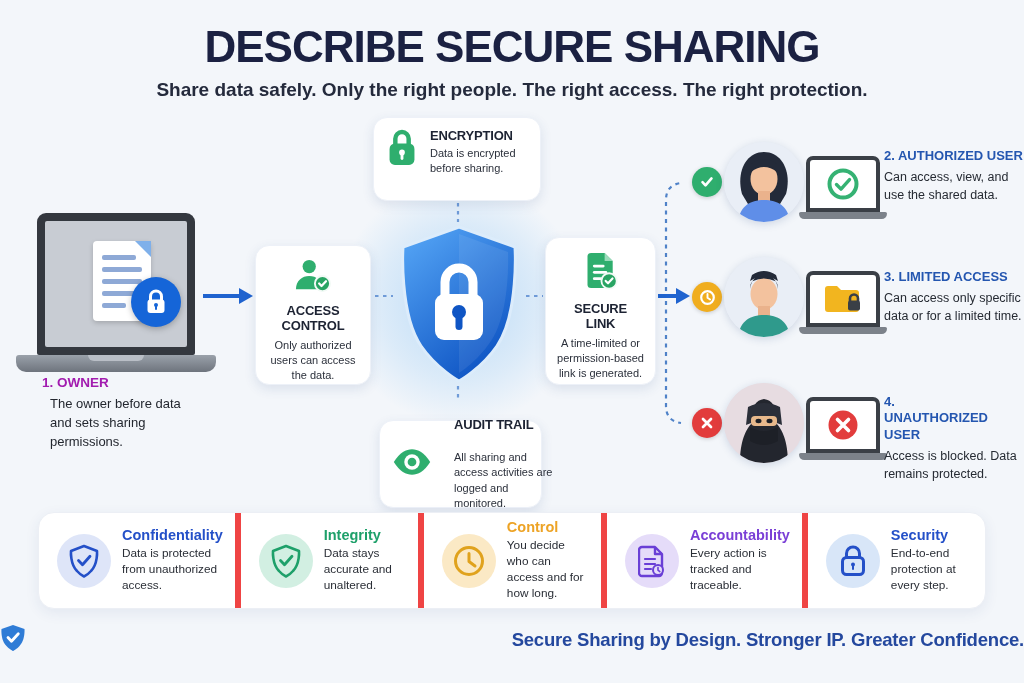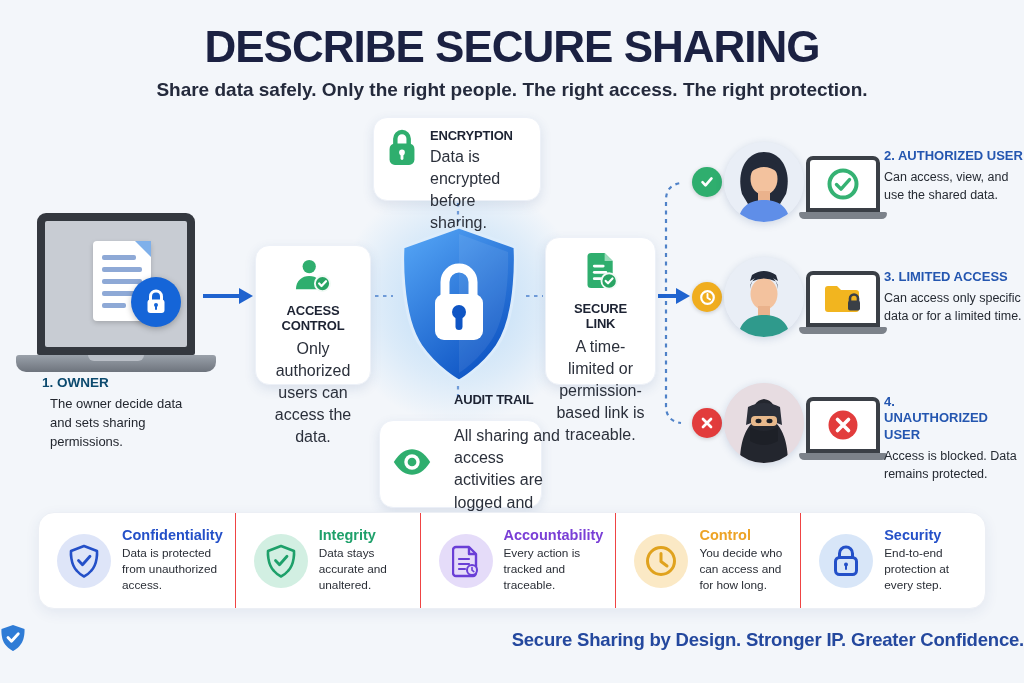--- a/index.html
+++ b/index.html
@@ -9,21 +9,21 @@
   
   .title{position:absolute;top:22px;left:0;width:100%;text-align:center;
     font-size:44px;font-weight:800;letter-spacing:-1px;color:#1b2142;}
   .subtitle{position:absolute;top:79px;left:0;width:100%;text-align:center;
     font-size:19px;font-weight:600;color:#242a3c;}
 
   
   .card{position:absolute;background:#ffffff;border-radius:14px;
     box-shadow:0 4px 12px rgba(40,70,130,.12);border:1px solid #edf1f8;box-sizing:border-box;}
   .card-title{font-size:13px;font-weight:800;color:#1d2333;letter-spacing:-0.2px;}
-  .card-desc{font-size:16px;color:#2b303b;line-height:1.38;}
+  .card-desc{font-size:11px;color:#2b303b;line-height:1.38;}
 
   .card-encryption{left:373px;top:117px;width:168px;height:84px;display:flex;align-items:flex-start;gap:12px;padding:10px 12px;}
   .card-audit{left:379px;top:420px;width:163px;height:88px;display:flex;align-items:center;gap:22px;padding:10px 12px;}
   .card-access{left:255px;top:245px;width:116px;height:140px;display:flex;flex-direction:column;align-items:center;text-align:center;padding:12px 8px;gap:5px;}
   .card-link{left:545px;top:237px;width:111px;height:148px;display:flex;flex-direction:column;align-items:center;text-align:center;padding:12px 20px;gap:5px;}
 
   
   .shield-glow{position:absolute;left:335px;top:180px;width:250px;height:245px;border-radius:50%;
     background:radial-gradient(circle, rgba(176,214,246,.85) 0%, rgba(176,214,246,.35) 45%, rgba(176,214,246,0) 70%);}
   .shield{position:absolute;left:396px;top:224px;width:126px;height:160px;}
@@ -36,21 +36,21 @@
     box-shadow:0 2px 5px rgba(0,0,0,.18);}
   .doc::after{content:"";position:absolute;right:0;top:0;border-style:solid;border-width:0 16px 16px 0;
     border-color:transparent #7fb0ea transparent transparent;}
   .doc .dl{position:absolute;left:9px;height:5px;border-radius:2px;background:#8ea9d6;}
   .lock-circle{position:absolute;left:86px;top:56px;width:50px;height:50px;border-radius:50%;
     background:#1565d8;display:flex;align-items:center;justify-content:center;box-shadow:0 2px 6px rgba(0,0,0,.25);}
   .laptop-base{position:absolute;left:16px;top:355px;width:200px;height:17px;
     background:linear-gradient(#9aa1aa,#6e747d);border-radius:3px 3px 10px 10px;}
   .laptop-base::after{content:"";position:absolute;left:72px;top:0;width:56px;height:6px;background:#b9bec6;border-radius:0 0 6px 6px;}
 
-  .owner-heading{position:absolute;left:42px;top:375px;font-size:13.5px;font-weight:800;color:#0c4a6e;}
+  .owner-heading{position:absolute;left:42px;top:375px;font-size:13.5px;font-weight:800;color:#a21caf;}
   .owner-desc{position:absolute;left:50px;top:395px;width:152px;font-size:13px;color:#23272f;line-height:1.45;}
 
   
   .connectors{position:absolute;left:0;top:0;width:1024px;height:683px;pointer-events:none;}
 
   
   .badge{position:absolute;width:30px;height:30px;border-radius:50%;display:flex;align-items:center;justify-content:center;
     box-shadow:0 1px 4px rgba(0,0,0,.18);}
   .badge.green{background:#2fae6e;} .badge.yellow{background:#f0ad1e;} .badge.red{background:#e23c3c;}
   .avatar{position:absolute;width:80px;height:80px;border-radius:50%;overflow:hidden;box-shadow:0 2px 8px rgba(40,70,130,.18);background:#e9eef6;}
@@ -59,21 +59,21 @@
     display:flex;align-items:center;justify-content:center;}
   .m-base{width:88px;height:7px;background:#7c828a;border-radius:2px 2px 6px 6px;margin-left:-7px;}
   .user-text{position:absolute;width:146px;}
   .user-heading{font-size:13px;font-weight:800;color:#2456b0;line-height:1.25;margin-bottom:4px;}
   .user-desc{font-size:12.5px;color:#262b33;line-height:1.45;}
 
   
   .principles{position:absolute;left:38px;top:512px;width:948px;height:97px;background:#ffffff;border-radius:16px;
     box-shadow:0 4px 14px rgba(40,70,130,.08);border:1px solid #eceff5;display:flex;box-sizing:border-box;}
   .principle{flex:1;display:flex;align-items:center;gap:11px;padding:0 12px 0 18px;position:relative;}
-  .principle + .principle{border-left:1px solid #ef4444;}
+  .principle + .principle{border-left:6px solid #ef4444;}
   .p-circle{width:54px;height:54px;min-width:54px;border-radius:50%;display:flex;align-items:center;justify-content:center;}
   .p-title{font-size:14.5px;font-weight:800;margin-bottom:3px;}
   .p-desc{font-size:11.8px;color:#2a2e36;line-height:1.35;}
   .c-blue{color:#2450c8;} .c-green{color:#1ea06a;} .c-orange{color:#eda325;} .c-purple{color:#7a3fd6;}
   .bg-blue{background:#dee5f8;} .bg-green{background:#d2efe2;} .bg-yellow{background:#fbe9c5;} .bg-purple{background:#e5dcf9;} .bg-lightblue{background:#d8e6f8;}
 
   
   .footer{position:absolute;left:0;top:624px;width:100%;display:flex;align-items:center;justify-content:space-between;gap:11px;}
   .footer-text{font-size:18.5px;font-weight:800;color:#24489e;letter-spacing:-0.2px;}
 </style>
@@ -119,21 +119,21 @@
           <path d="M5.5 11 V7.5 a5.5 5.5 0 0 1 11 0 V11" fill="none" stroke="#ffffff" stroke-width="3"></path>
           <rect x="2.5" y="10.5" width="17" height="13.5" rx="3" fill="#ffffff"></rect>
           <circle cx="11" cy="16" r="2" fill="#1565d8"></circle>
           <rect x="10" y="16.5" width="2" height="4.5" rx="1" fill="#1565d8"></rect>
         </svg>
       </div>
     </div>
   </div>
   <div class="laptop-base"></div>
   <div class="owner-heading">1. OWNER</div>
-  <div class="owner-desc">The owner decide data and sets sharing permissions.</div>
+  <div class="owner-desc">The owner before data and sets sharing permissions.</div>
 
   <div class="card card-encryption">
     <span>
       <svg width="32" height="40" viewBox="0 0 36 44">
         <path d="M10.5 18 v-6.5 a7.5 7.5 0 0 1 15 0 V18" fill="none" stroke="#2fae6e" stroke-width="5"></path>
         <rect x="4" y="17" width="28" height="24" rx="6" fill="#2fae6e"></rect>
         <circle cx="18" cy="27" r="3.2" fill="#ffffff"></circle>
         <rect x="16.4" y="28" width="3.2" height="7.5" rx="1.6" fill="#ffffff"></rect>
       </svg>
     </span>
@@ -177,21 +177,21 @@
         <path d="M9 3 h15 l9 9 v26 a4 4 0 0 1 -4 4 h-20 a4 4 0 0 1 -4 -4 v-31 a4 4 0 0 1 4 -4 z" fill="#2fae6e"></path>
         <path d="M24 3 l9 9 h-9 z" fill="#9bdcbb"></path>
         <rect x="11" y="16" width="13" height="3" rx="1.5" fill="#ffffff"></rect>
         <rect x="11" y="23" width="16" height="3" rx="1.5" fill="#ffffff"></rect>
         <rect x="11" y="30" width="10" height="3" rx="1.5" fill="#ffffff"></rect>
         <circle cx="29" cy="34" r="8.5" fill="#29a463" stroke="#f3faf6" stroke-width="2"></circle>
         <path d="M25.2 34 l2.6 2.7 l5 -5.4" fill="none" stroke="#ffffff" stroke-width="2.4" stroke-linecap="round" stroke-linejoin="round"></path>
       </svg>
     </span>
     <div class="card-title">SECURE LINK</div>
-    <div class="card-desc" style="width:94px;">A time-limited or permission-based link is traceable.</div>
+    <div class="card-desc" style="width:94px;">A time-limited or permission-based link is generated.</div>
   </div>
 
   <div class="card card-audit">
     <span>
       <svg width="40" height="28" viewBox="0 0 44 30">
         <path d="M2 15 C8.5 4.5 15.5 1 22 1 s13.5 3.5 20 14 c-6.5 10.5-13.5 14-20 14 S8.5 25.5 2 15 z" fill="#2fae6e"></path>
         <circle cx="22" cy="15" r="8.5" fill="#ffffff"></circle>
         <circle cx="22" cy="15" r="4.8" fill="#2fae6e"></circle>
       </svg>
     </span>
@@ -313,49 +313,49 @@
           <path d="M9.5 16.5 l4 4.2 l7.5 -8.5" fill="none" stroke="#1ea06a" stroke-width="2.8" stroke-linecap="round" stroke-linejoin="round"></path>
         </svg>
       </div>
       <div>
         <div class="p-title c-green">Integrity</div>
         <div class="p-desc">Data stays accurate and unaltered.</div>
       </div>
     </div>
 
     <div class="principle">
+      <div class="p-circle bg-yellow">
+        <svg width="34" height="34" viewBox="0 0 34 34">
+          <circle cx="17" cy="17" r="13.5" fill="none" stroke="#e0a21d" stroke-width="3"></circle>
+          <path d="M17 9.5 v8 l6 4.5" fill="none" stroke="#e0a21d" stroke-width="3" stroke-linecap="round" stroke-linejoin="round"></path>
+        </svg>
+      </div>
+      <div>
+        <div class="p-title c-orange">Control</div>
+        <div class="p-desc">You decide who can access and for how long.</div>
+      </div>
+    </div>
+
+    <div class="principle">
       <div class="p-circle bg-purple">
         <svg width="28" height="34" viewBox="0 0 28 34">
           <path d="M4 3 h13 l7 7 v19 a3 3 0 0 1 -3 3 h-17 a3 3 0 0 1 -3 -3 v-23 a3 3 0 0 1 3 -3 z" fill="none" stroke="#6a3fd6" stroke-width="2.4" stroke-linejoin="round"></path>
           <path d="M17 3 v7 h7" fill="none" stroke="#6a3fd6" stroke-width="2.4" stroke-linejoin="round"></path>
           <path d="M7 15 h10 M7 20 h10 M7 25 h6" stroke="#6a3fd6" stroke-width="2.2" stroke-linecap="round"></path>
           <circle cx="20" cy="26" r="5" fill="#e5dcf9" stroke="#6a3fd6" stroke-width="2"></circle>
           <path d="M20 23.5 v2.7 l1.8 1.4" fill="none" stroke="#6a3fd6" stroke-width="1.6" stroke-linecap="round"></path>
         </svg>
       </div>
       <div>
         <div class="p-title c-purple">Accountability</div>
         <div class="p-desc">Every action is tracked and traceable.</div>
       </div>
     </div>
 
     <div class="principle">
-      <div class="p-circle bg-yellow">
-        <svg width="34" height="34" viewBox="0 0 34 34">
-          <circle cx="17" cy="17" r="13.5" fill="none" stroke="#e0a21d" stroke-width="3"></circle>
-          <path d="M17 9.5 v8 l6 4.5" fill="none" stroke="#e0a21d" stroke-width="3" stroke-linecap="round" stroke-linejoin="round"></path>
-        </svg>
-      </div>
-      <div>
-        <div class="p-title c-orange">Control</div>
-        <div class="p-desc">You decide who can access and for how long.</div>
-      </div>
-    </div>
-
-    <div class="principle">
       <div class="p-circle bg-lightblue">
         <svg width="28" height="34" viewBox="0 0 28 34">
           <path d="M7.5 14 v-4.5 a6.5 6.5 0 0 1 13 0 V14" fill="none" stroke="#2450c8" stroke-width="3"></path>
           <rect x="3.5" y="13.5" width="21" height="17" rx="4" fill="none" stroke="#2450c8" stroke-width="3"></rect>
           <circle cx="14" cy="20.5" r="2" fill="#2450c8"></circle>
           <rect x="13" y="21" width="2" height="5" rx="1" fill="#2450c8"></rect>
         </svg>
       </div>
       <div>
         <div class="p-title c-blue">Security</div>

